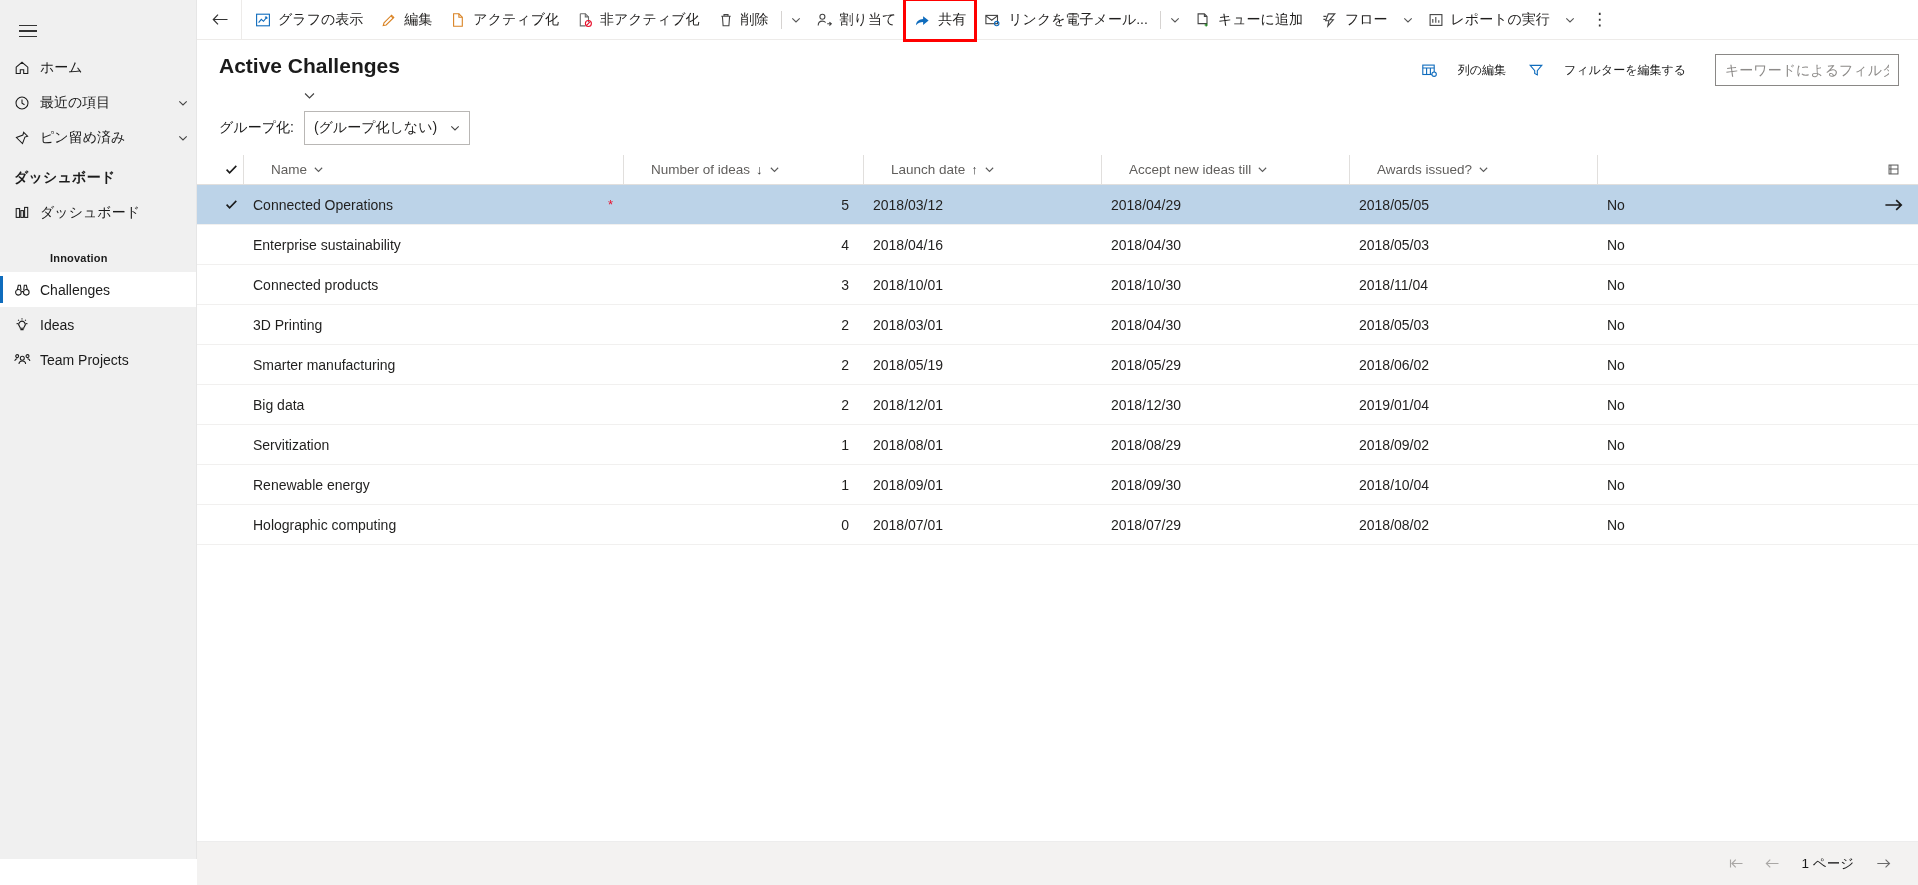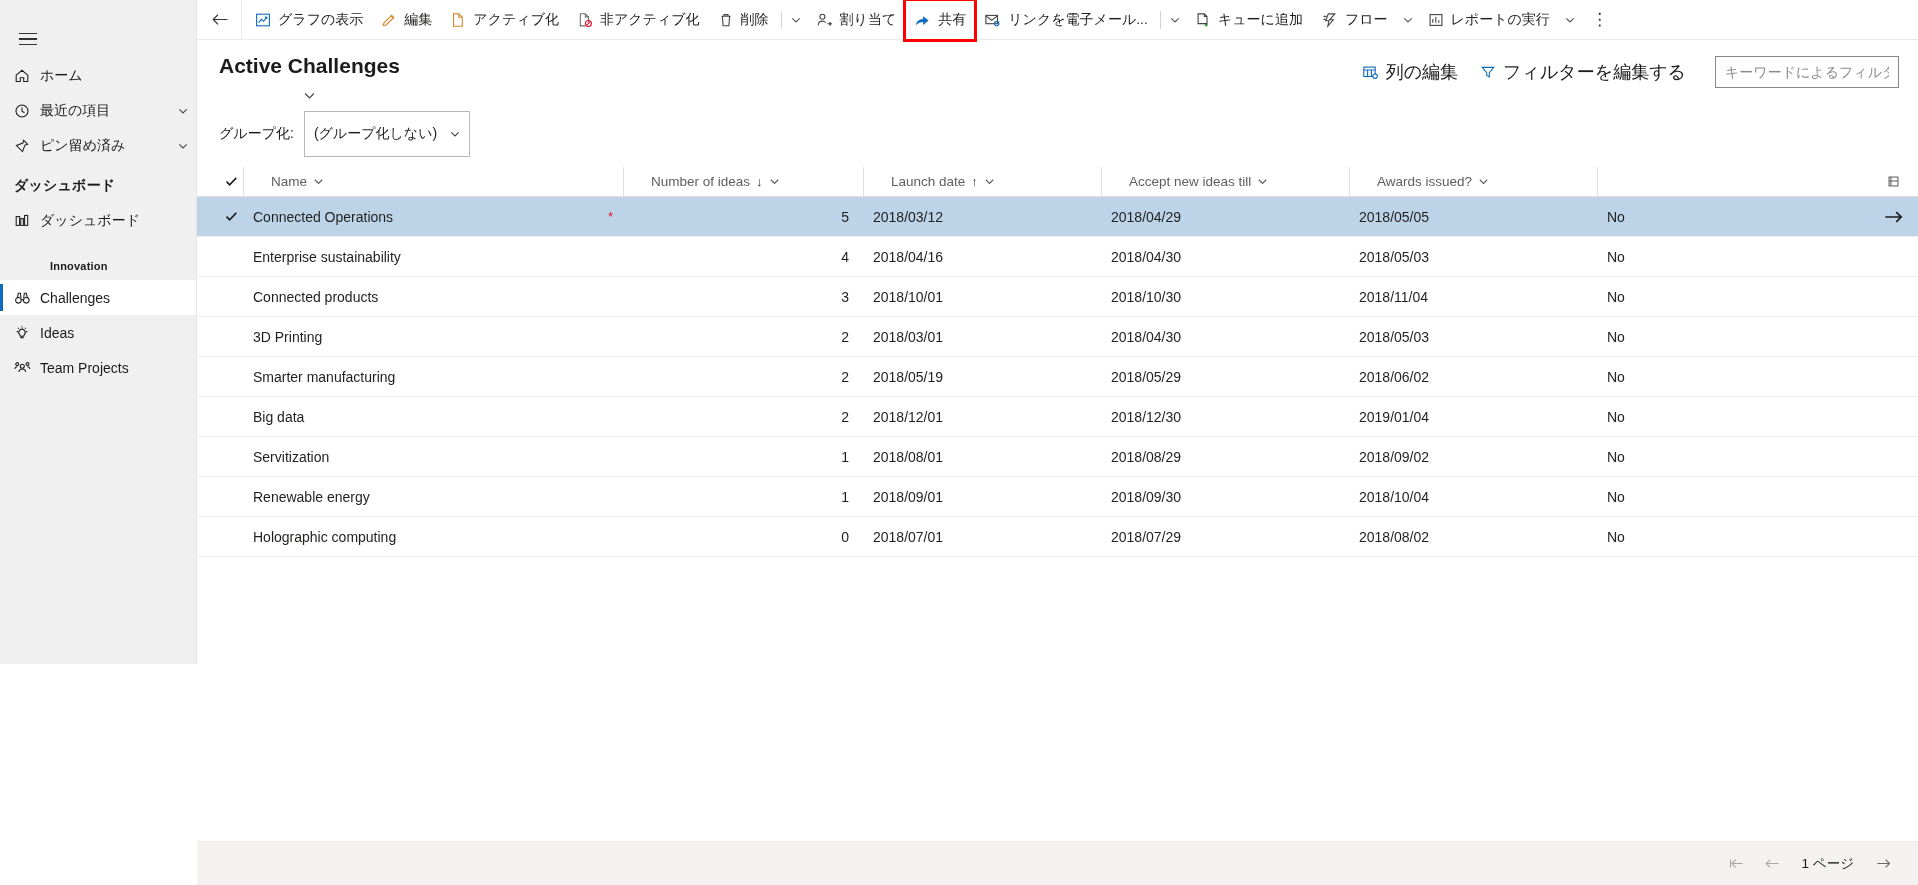--- a/index.html
+++ b/index.html
@@ -7,25 +7,25 @@
     width: 1918px; height: 885px;
     overflow: hidden;
     background: #ffffff;
     font-family: "Liberation Sans", sans-serif;
     -webkit-font-smoothing: antialiased;
   }
   .app { display: flex; width: 1918px; height: 885px; position: relative; }
 
   
   .sidebar {
-    width: 197px; min-width: 197px; height: 664px;
+    width: 197px; min-width: 197px; height: 859px;
     background: #f0f0f0;
     border-right: 1px solid #e6e6e6;
     position: relative;
-    padding-top: 20px;
+    padding-top: 12px;
   }
   .hamburger {
     width: 44px; height: 38px;
     display: flex; flex-direction: column; justify-content: center;
     align-items: center; gap: 4px;
     margin-left: 6px; cursor: pointer;
   }
   .hamburger span { display: block; width: 18px; height: 1.5px; background: #333; }
   .nav-item {
     height: 35px; display: flex; align-items: center;
@@ -93,22 +93,22 @@
   .view-title {
     font-size: 21px; font-weight: bold; color: #1b1b1b;
     display: flex; align-items: center; gap: 11px; cursor: pointer; flex-direction: column;
   }
   .view-title .vcaret { font-size: 13px; color: #444; font-weight: normal; }
   .head-right {
     position: absolute; right: 22px; top: 14px;
     display: flex; align-items: center; gap: 0px;
   }
   .head-act {
-    display: flex; align-items: center; gap: 7px;
-    font-size: 18px; color: #1b1b1b; cursor: pointer;
+    display: flex; align-items: center; gap: 20px;
+    font-size: 12px; color: #1b1b1b; cursor: pointer;
     padding: 6px 11px; white-space: nowrap;
   }
   .searchbox {
     margin-left: 18px;
     width: 184px; height: 32px;
     border: 1px solid #8a8886; background: #fff;
     display: flex; align-items: center; padding: 0 9px;
     font-size: 14px; color: #a19f9d; overflow: hidden; white-space: nowrap;
   }
   .searchbox input {
@@ -117,21 +117,21 @@
   }
   .searchbox input::placeholder { color: #8d8b89; }
 
   
   .groupbar {
     display: flex; align-items: center; gap: 10px;
     padding: 9px 22px 10px 22px;
     font-size: 14px; color: #1b1b1b;
   }
   .group-select {
-    border: 1px solid #b9b7b5; background: #fff; height: 46px;
+    border: 1px solid #b9b7b5; background: #fff; height: 34px;
     display: flex; align-items: center; justify-content: space-between;
     min-width: 160px; padding: 0 8px 0 9px; gap: 12px;
     font-size: 14px; color: #201f1e; cursor: pointer;
   }
   .group-select .gcaret { color: #444; font-size: 12px; }
 
   
   .grid { flex: 1; display: flex; flex-direction: column; overflow: hidden; }
   .grid-head {
     display: flex; align-items: stretch; height: 30px;

